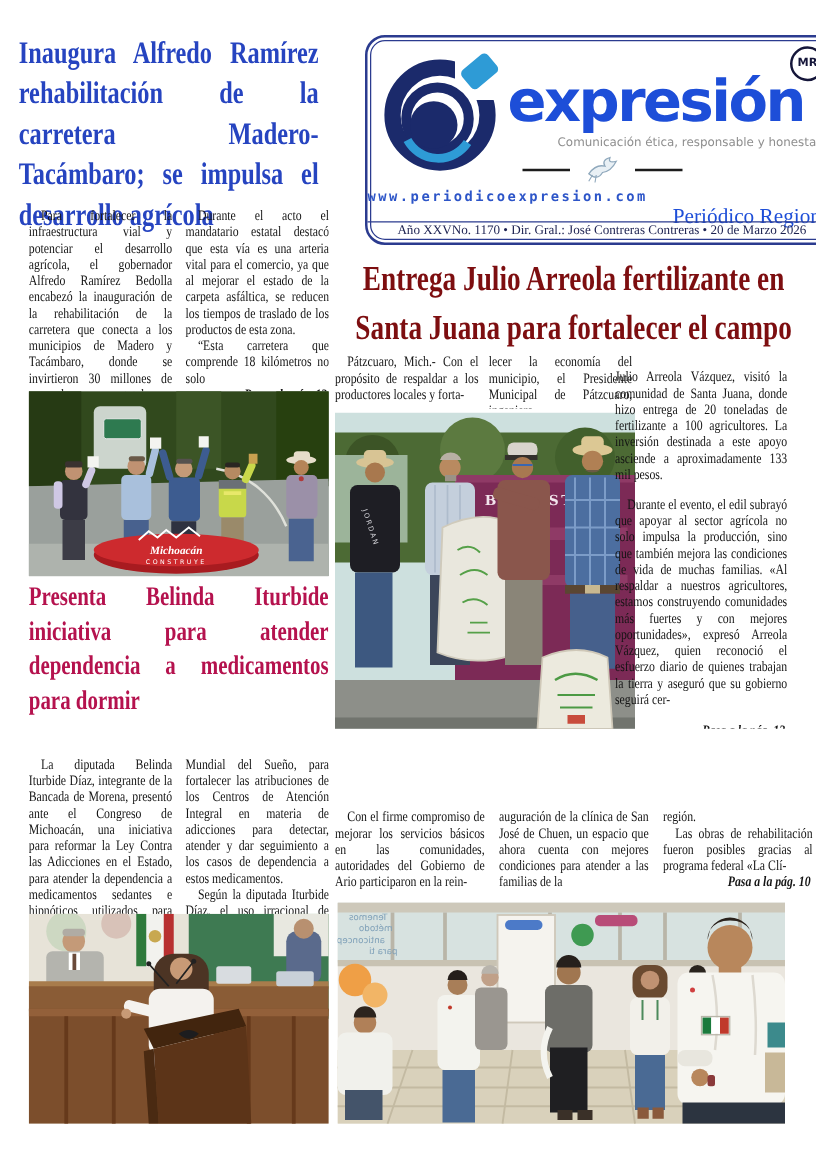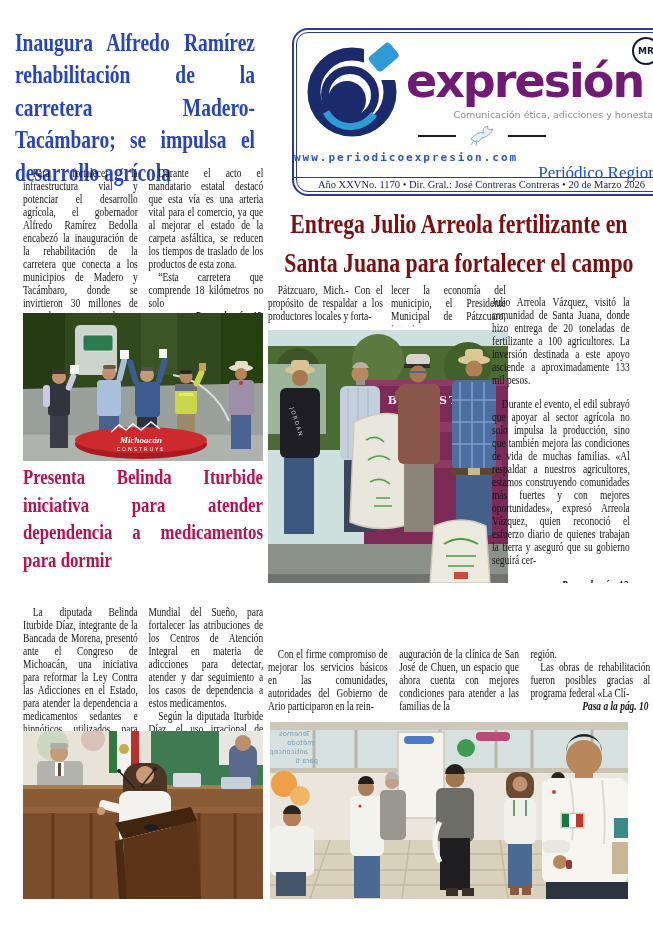--- a/index.html
+++ b/index.html
@@ -19,21 +19,21 @@
   .col p{margin:0;}
   p.ind{text-indent:12px;}
   .jump{font-style:italic;font-weight:600;text-align:right;margin-top:1px;padding-right:2px;}
   
   .masthead{left:273px;top:28px;width:375px;height:164px;border:2px solid #2b3b8f;border-radius:16px;background:#fff;margin-left:19px;}
   .masthead::before{content:"";position:absolute;inset:2px;border:1px solid #2b3b8f;border-radius:12px;pointer-events:none;}
   .mr-badge{right:9px;top:7px;width:24px;height:24px;border:2px solid #15163a;border-radius:50%;
             display:flex;align-items:center;justify-content:center;
             font-family:"DejaVu Sans",sans-serif;font-size:9px;font-weight:bold;color:#15163a;}
   .wordmark{left:112px;top:24px;font-family:"DejaVu Sans",sans-serif;font-weight:bold;font-size:46px;
-            letter-spacing:-2px;color:#701a75;}
+            letter-spacing:-2px;color:#1d4ed8;}
   .tagline{right:16px;top:79px;font-family:"DejaVu Sans",sans-serif;font-size:9.5px;color:#8e8e8e;}
   .dove-row{left:0;right:0;top:95px;display:flex;align-items:center;justify-content:center;gap:12px;}
   .rule{width:38px;height:2px;background:#1c1c1c;}
   .website{left:0;right:0;top:121px;text-align:left;font-family:"DejaVu Sans Mono",monospace;
            font-size:11px;font-weight:bold;letter-spacing:2px;color:#2d55c8;}
   .edition{left:0;right:0;top:133px;text-align:right;font-size:17px;color:#1d4ed8;}
   .mast-divider{left:0;right:0;top:147px;border-top:1px solid #2b3b8f;}
   .info-row{left:0;right:0;top:149px;display:flex;justify-content:center;
             font-size:10.5px;color:#1c2150;}
   .photo{display:block;}
@@ -54,21 +54,21 @@
       <circle cx="48" cy="52" r="38" fill="none" stroke="#1b2a6b" stroke-width="13"></circle>
       <polygon points="60,2 104,2 104,40 60,40" fill="#ffffff"></polygon>
       <rect x="66" y="8" width="27" height="19" rx="4" fill="#2e9bd6" transform="rotate(-40 79 17)"></rect>
       <circle cx="46" cy="55" r="25" fill="none" stroke="#1b2a6b" stroke-width="8"></circle>
       <path d="M22,72 A28,28 0 0 0 70,74" stroke="#2e9bd6" stroke-width="7" fill="none"></path>
       <circle cx="43" cy="60" r="19" fill="#1b2a6b"></circle>
     </svg>
 
     <div class="abs wordmark">expresión</div>
 
-    <div class="abs tagline">Comunicación ética, adicciones y honesta</div>
+    <div class="abs tagline">Comunicación ética, responsable y honesta</div>
 
     <div class="abs dove-row">
       <span class="rule"></span>
       <svg width="28" height="22" viewBox="0 0 28 22">
         <path d="M3,14 Q9,6 16,8 Q13,3 20,1 Q18,6 25,4 Q21,12 14,13 Q10,20 3,14 Z" fill="#e9f0f5" stroke="#8fa8bc" stroke-width="1"></path>
         <path d="M6,15 l-3,5 M9,15 l-1,6" stroke="#8fa8bc" stroke-width="0.9" fill="none"></path>
       </svg>
       <span class="rule"></span>
     </div>
 

